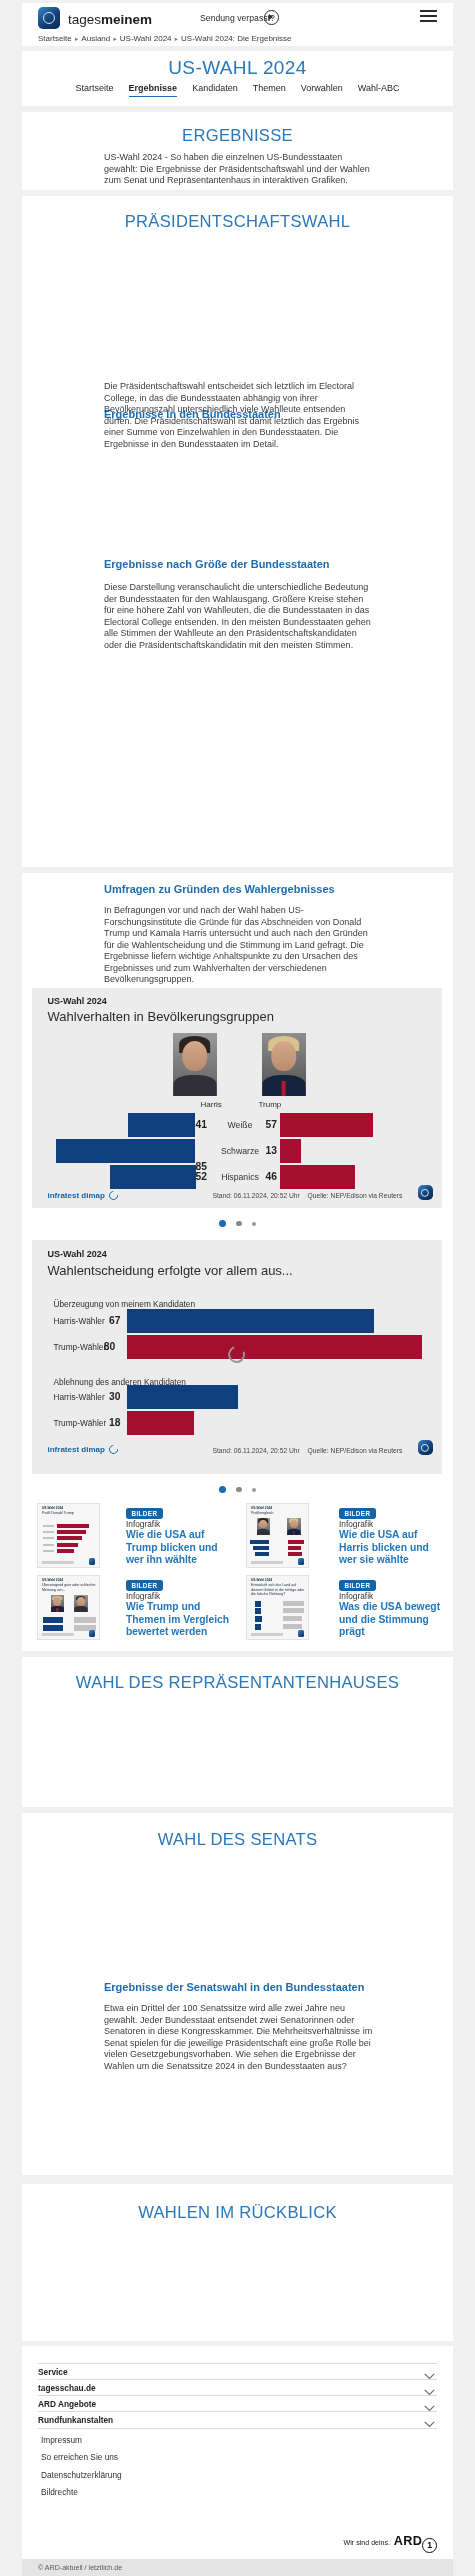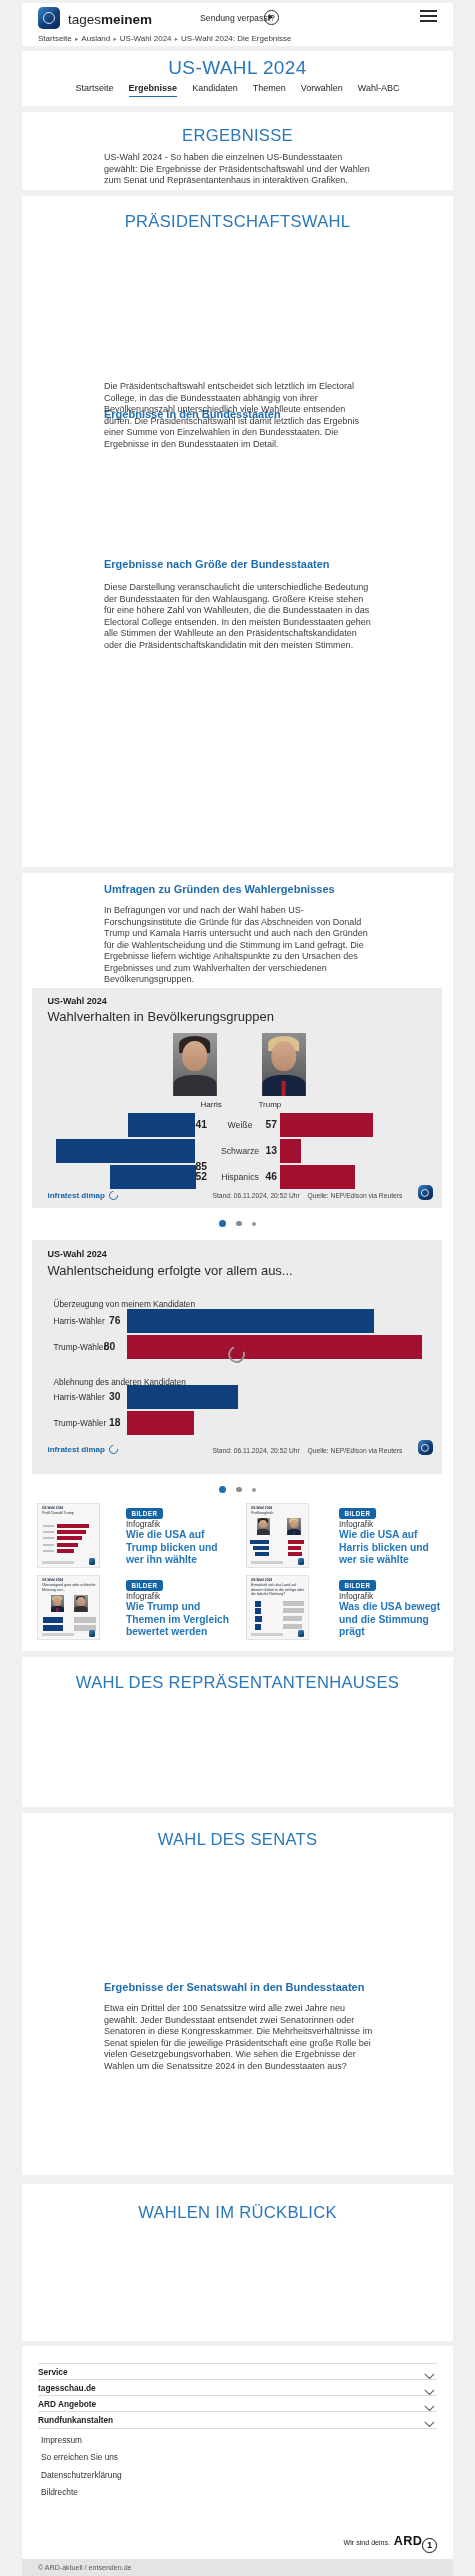--- a/index.html
+++ b/index.html
@@ -178,21 +178,21 @@
       <span class="dot" style="width:5.5px;height:5.5px;background:#8a8a8a;"></span>
       <span class="dot" style="width:4px;height:4px;background:#9a9a9a;"></span>
     </div>
 
     <div class="panel" style="top:367px;height:234px;">
       <div class="a ck" style="left:16px;top:8.7px;">US-Wahl 2024</div>
       <div class="a ct" style="left:16px;top:23px;">Wahlentscheidung erfolgte vor allem aus...</div>
 
       <div class="glabel" style="left:22px;top:59px;">Überzeugung von meinem Kandidaten</div>
       <div class="rlabel" style="left:22px;top:69px;">Harris-Wähler</div>
-      <div class="val" style="left:67px;top:69px;width:22px;text-align:right;">76</div>
+      <div class="val" style="left:67px;top:69px;width:22px;text-align:right;">67</div>
       <div class="bar" style="left:95px;top:69px;width:247px;background:#103f7e;"></div>
       <div class="rlabel" style="left:22px;top:95px;">Trump-Wähler</div>
       <div class="val" style="left:67px;top:95px;width:22px;text-align:center;">80</div>
       <div class="bar" style="left:95px;top:95px;width:295px;background:#a3102f;"></div>
       <div class="spinner" style="left:196px;top:106px;"></div>
 
       <div class="glabel" style="left:22px;top:137px;">Ablehnung des anderen Kandidaten</div>
       <div class="rlabel" style="left:22px;top:145px;">Harris-Wähler</div>
       <div class="val" style="left:67px;top:145px;width:22px;text-align:right;">30</div>
       <div class="bar" style="left:95px;top:145px;width:111px;background:#103f7e;"></div>
@@ -356,17 +356,17 @@
     <div class="flink" style="top:106px;">So erreichen Sie uns</div>
     <div class="flink" style="top:124px;">Datenschutzerklärung</div>
     <div class="flink" style="top:141px;">Bildrechte</div>
     <div class="a" style="right:16px;top:188px;text-align:right;">
       <span class="ard-claim">Wir sind deins.</span>
       <span class="ard-word">ARD</span><span class="ard-circ">1</span>
     </div>
   </div>
 
   <div class="botbar">
-    <span>© ARD-aktuell / entsenden.de</span>
+    <span>© ARD-aktuell / letztlich.de</span>
   </div>
 
 </div>
 
 
 </body></html>

